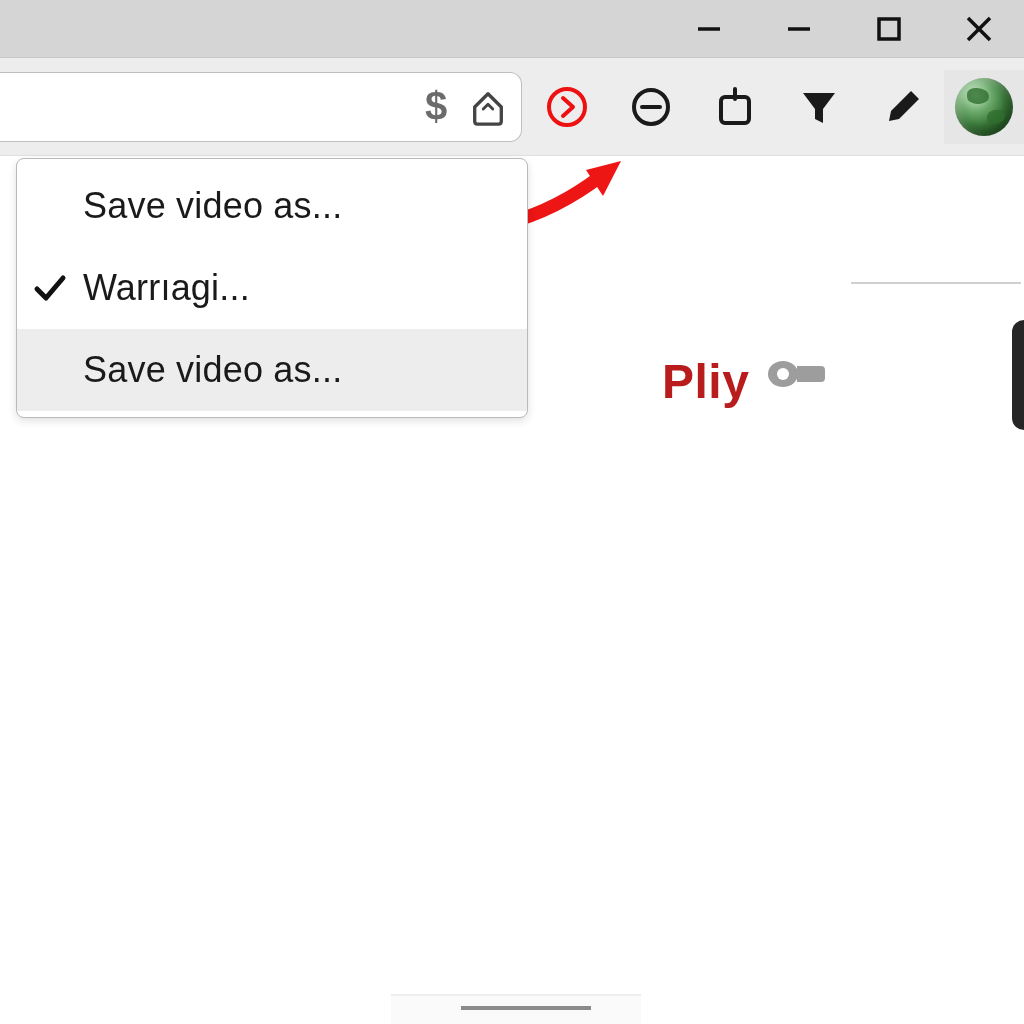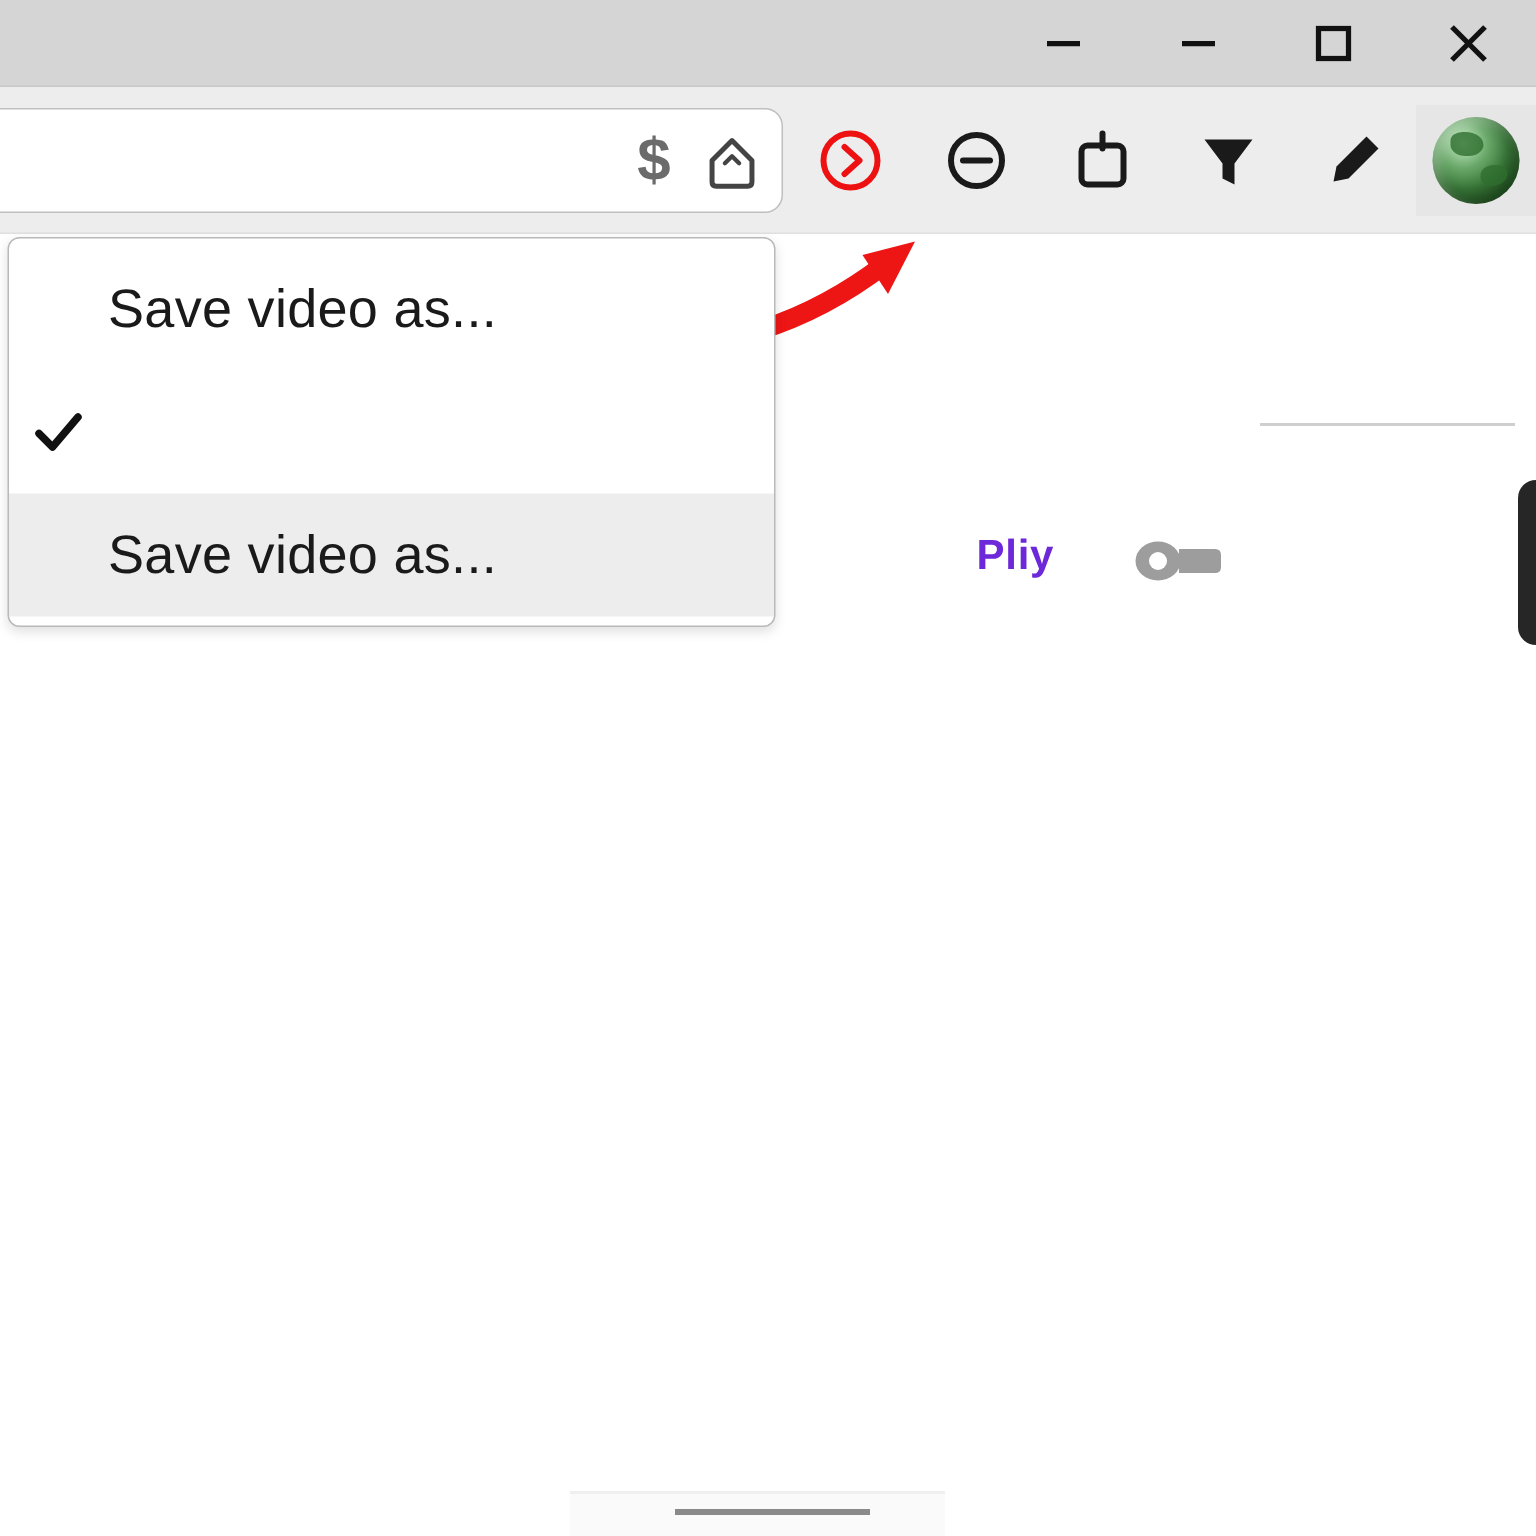--- a/index.html
+++ b/index.html
@@ -79,20 +79,21 @@
       position: relative;
       overflow: hidden;
     }
     .globe::before { content:""; position:absolute; left:12px; top:10px; width:22px; height:16px; background:#2e6e2e; border-radius:40% 60% 50% 50%; opacity:0.8;}
     .globe::after { content:""; position:absolute; right:8px; bottom:12px; width:18px; height:14px; background:#2e6e2e; border-radius:50% 40% 60% 40%; opacity:0.8;}
     
     .content {
       position: relative;
       height: calc(1024px - 58px - 98px);
       background: #fff;
+      margin-left: 11px;
     }
     
     .arrow {
       position: absolute;
       left: 450px; top: 0px;
       pointer-events: none;
     }
     
     .menu {
       position: absolute;
@@ -120,23 +121,23 @@
     .menu-item .check {
       position: absolute;
       left: 16px;
       width: 34px; height: 34px;
       display: flex; align-items: center; justify-content: center;
     }
     
     .bg-label {
       position: absolute;
       left: 651px; top: 198px;
-      font-size: 28px;
+      font-size: 48px;
       font-weight: 700;
-      color: #6d28d9;
+      color: #b91c1c;
       letter-spacing: 0.5px;
     }
     .bg-cam {
       position: absolute;
       left: 756px; top: 198px;
       color: #9d9d9d;
     }
     .bg-line {
       position: absolute;
       left: 840px; top: 126px;
@@ -255,20 +256,21 @@
   <div class="menu">
     <div class="menu-item">
       <span>Save video as...</span>
     </div>
     <div class="menu-item">
       <span class="check">
         <svg width="34" height="34" viewBox="0 0 34 34">
             <polyline points="4,18 13,27 30,7" fill="none" stroke="#111" stroke-width="5" stroke-linecap="round" stroke-linejoin="round"></polyline>
           </svg>
       </span>
+      <span>Warrıagi...</span>
     </div>
     <div class="menu-item hovered">
       <span>Save video as...</span>
     </div>
   </div>
 
   <div class="bg-line"></div>
   <div class="bg-label">Pliy</div>
   <div class="bg-cam">
     <svg width="60" height="40" viewBox="0 0 60 40">

